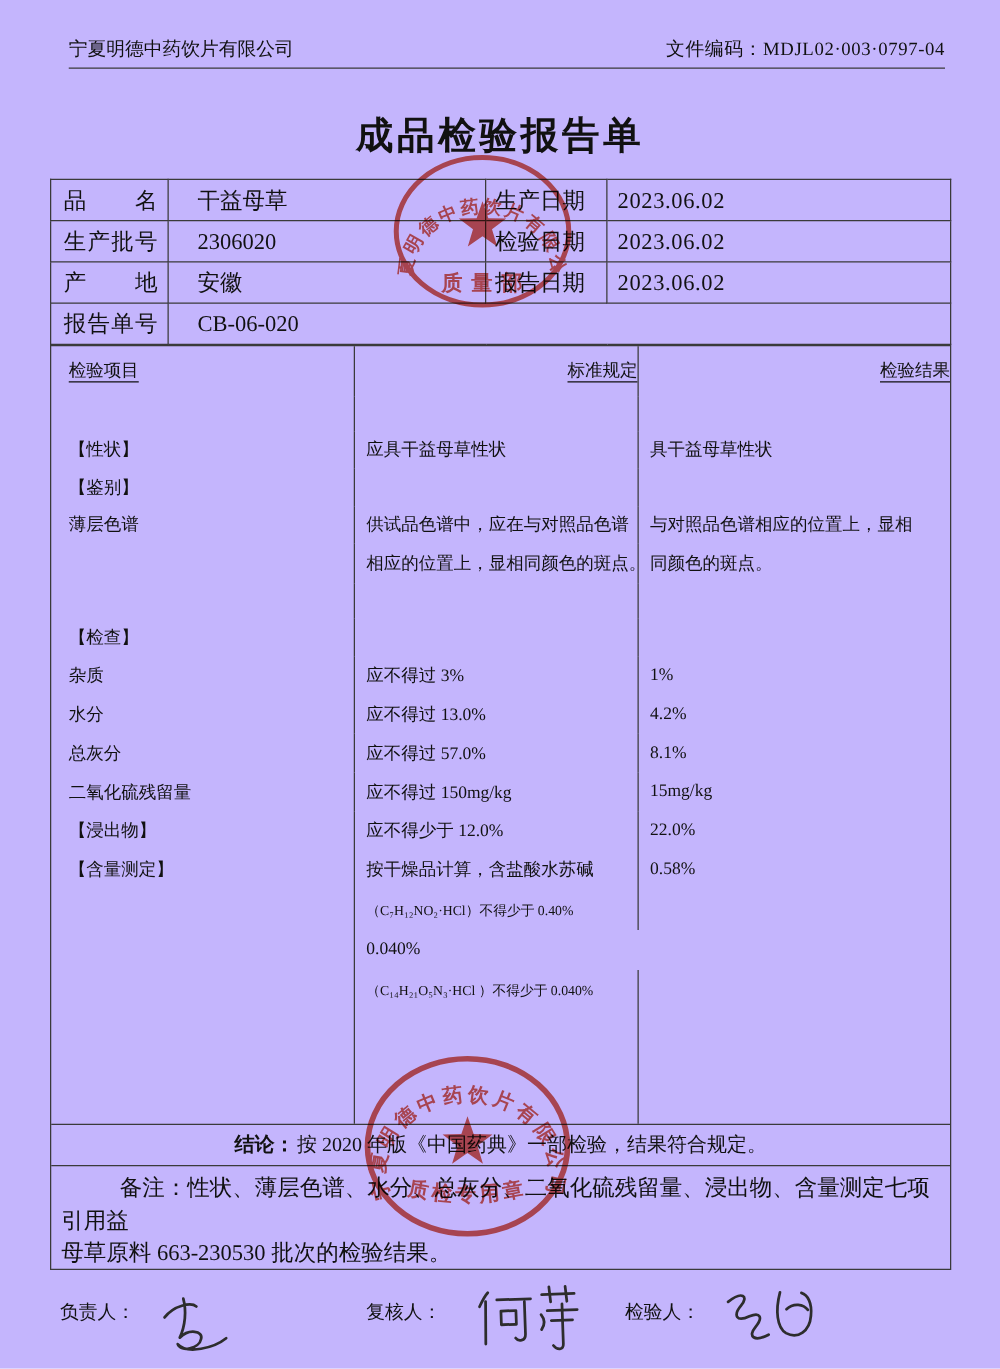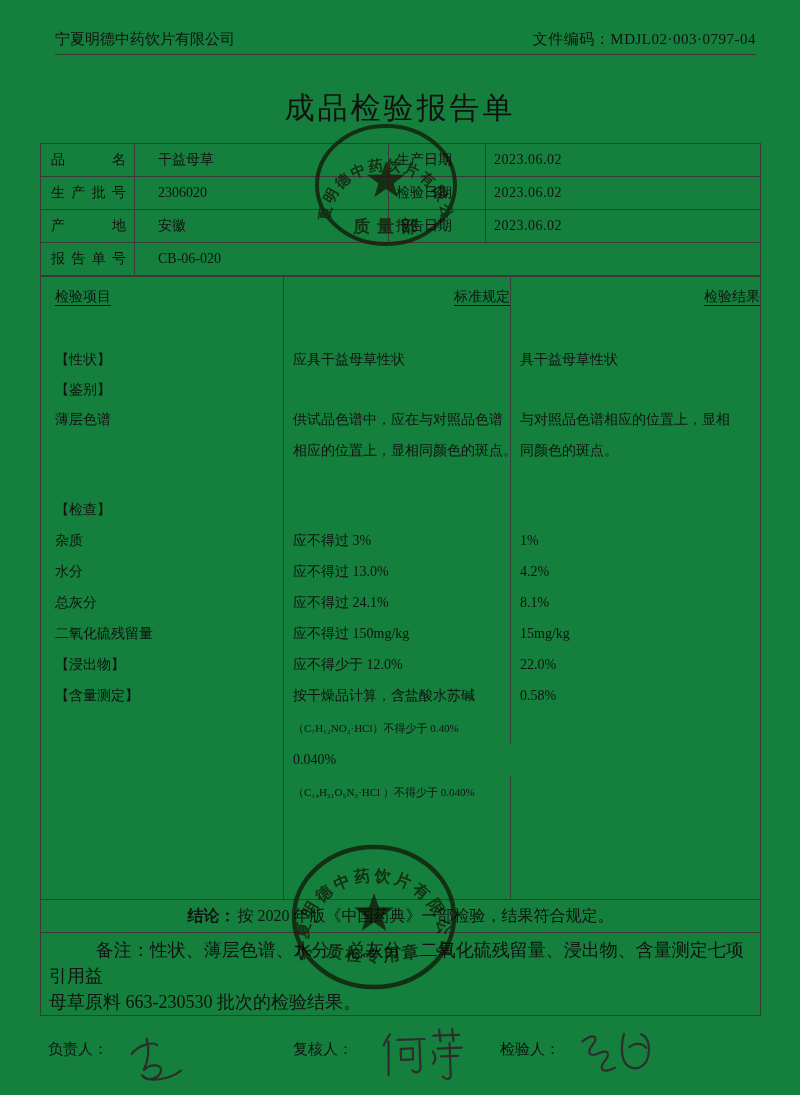--- a/index.html
+++ b/index.html
@@ -1,32 +1,32 @@
 <!DOCTYPE html>
 <html><head>
 <meta charset="utf-8">
 <style>
   * { margin:0; padding:0; box-sizing:border-box; }
   html,body { background:#ffffff; }
   body { font-family:"Liberation Serif","DejaVu Serif",serif; color:#111; }
-  .page { position:relative; width:800px; height:1095px; background:#15803d; overflow:hidden; }
+  .page { position:relative; width:800px; height:1095px; background:#c4b5fd; overflow:hidden; }
 
   
   .tophead { position:absolute; left:55px; top:30px; width:701px;
              display:flex; justify-content:space-between; align-items:flex-end;
              border-bottom:1px solid #3a3a3a; padding-bottom:5px; font-size:15px; }
   .doccode { letter-spacing:.5px; }
 
   
   .title { position:absolute; top:88px; left:0; width:100%; text-align:center;
-           font-size:30px; font-weight:normal; letter-spacing:3px; }
+           font-size:30px; font-weight:bold; letter-spacing:3px; }
 
   
   table.info { position:absolute; left:40px; top:143px; width:721px;
-               border-collapse:collapse; font-size:14px; }
+               border-collapse:collapse; font-size:18px; }
   table.info td { border:1px solid #3a3a3a; height:33px; }
   td.ilab  { width:94px;  padding-left:10px; }
   td.ival  { width:254px; padding-left:23px; }
   td.dlab  { width:97px;  padding-left:7px; }
   td.dval  { padding-left:8px; letter-spacing:.5px; }
   .jlabel { display:inline-block; width:75px; text-align:justify; text-align-last:justify; }
 
   
   .maintable { position:absolute; left:40px; top:276px; width:721px; height:740px;
                border:1px solid #3a3a3a; display:flex; flex-direction:column; font-size:14px; }
@@ -154,21 +154,21 @@
       <div class="c2">应不得过 3%</div>
       <div class="c3">1%</div>
     </div>
     <div class="mrow" style="height:31px">
       <div class="c1">水分</div>
       <div class="c2">应不得过 13.0%</div>
       <div class="c3">4.2%</div>
     </div>
     <div class="mrow" style="height:31px">
       <div class="c1">总灰分</div>
-      <div class="c2">应不得过 24.1%</div>
+      <div class="c2">应不得过 57.0%</div>
       <div class="c3">8.1%</div>
     </div>
     <div class="mrow" style="height:31px">
       <div class="c1">二氧化硫残留量</div>
       <div class="c2">应不得过 150mg/kg</div>
       <div class="c3">15mg/kg</div>
     </div>
     <div class="mrow" style="height:31px">
       <div class="c1">【浸出物】</div>
       <div class="c2">应不得少于 12.0%</div>

